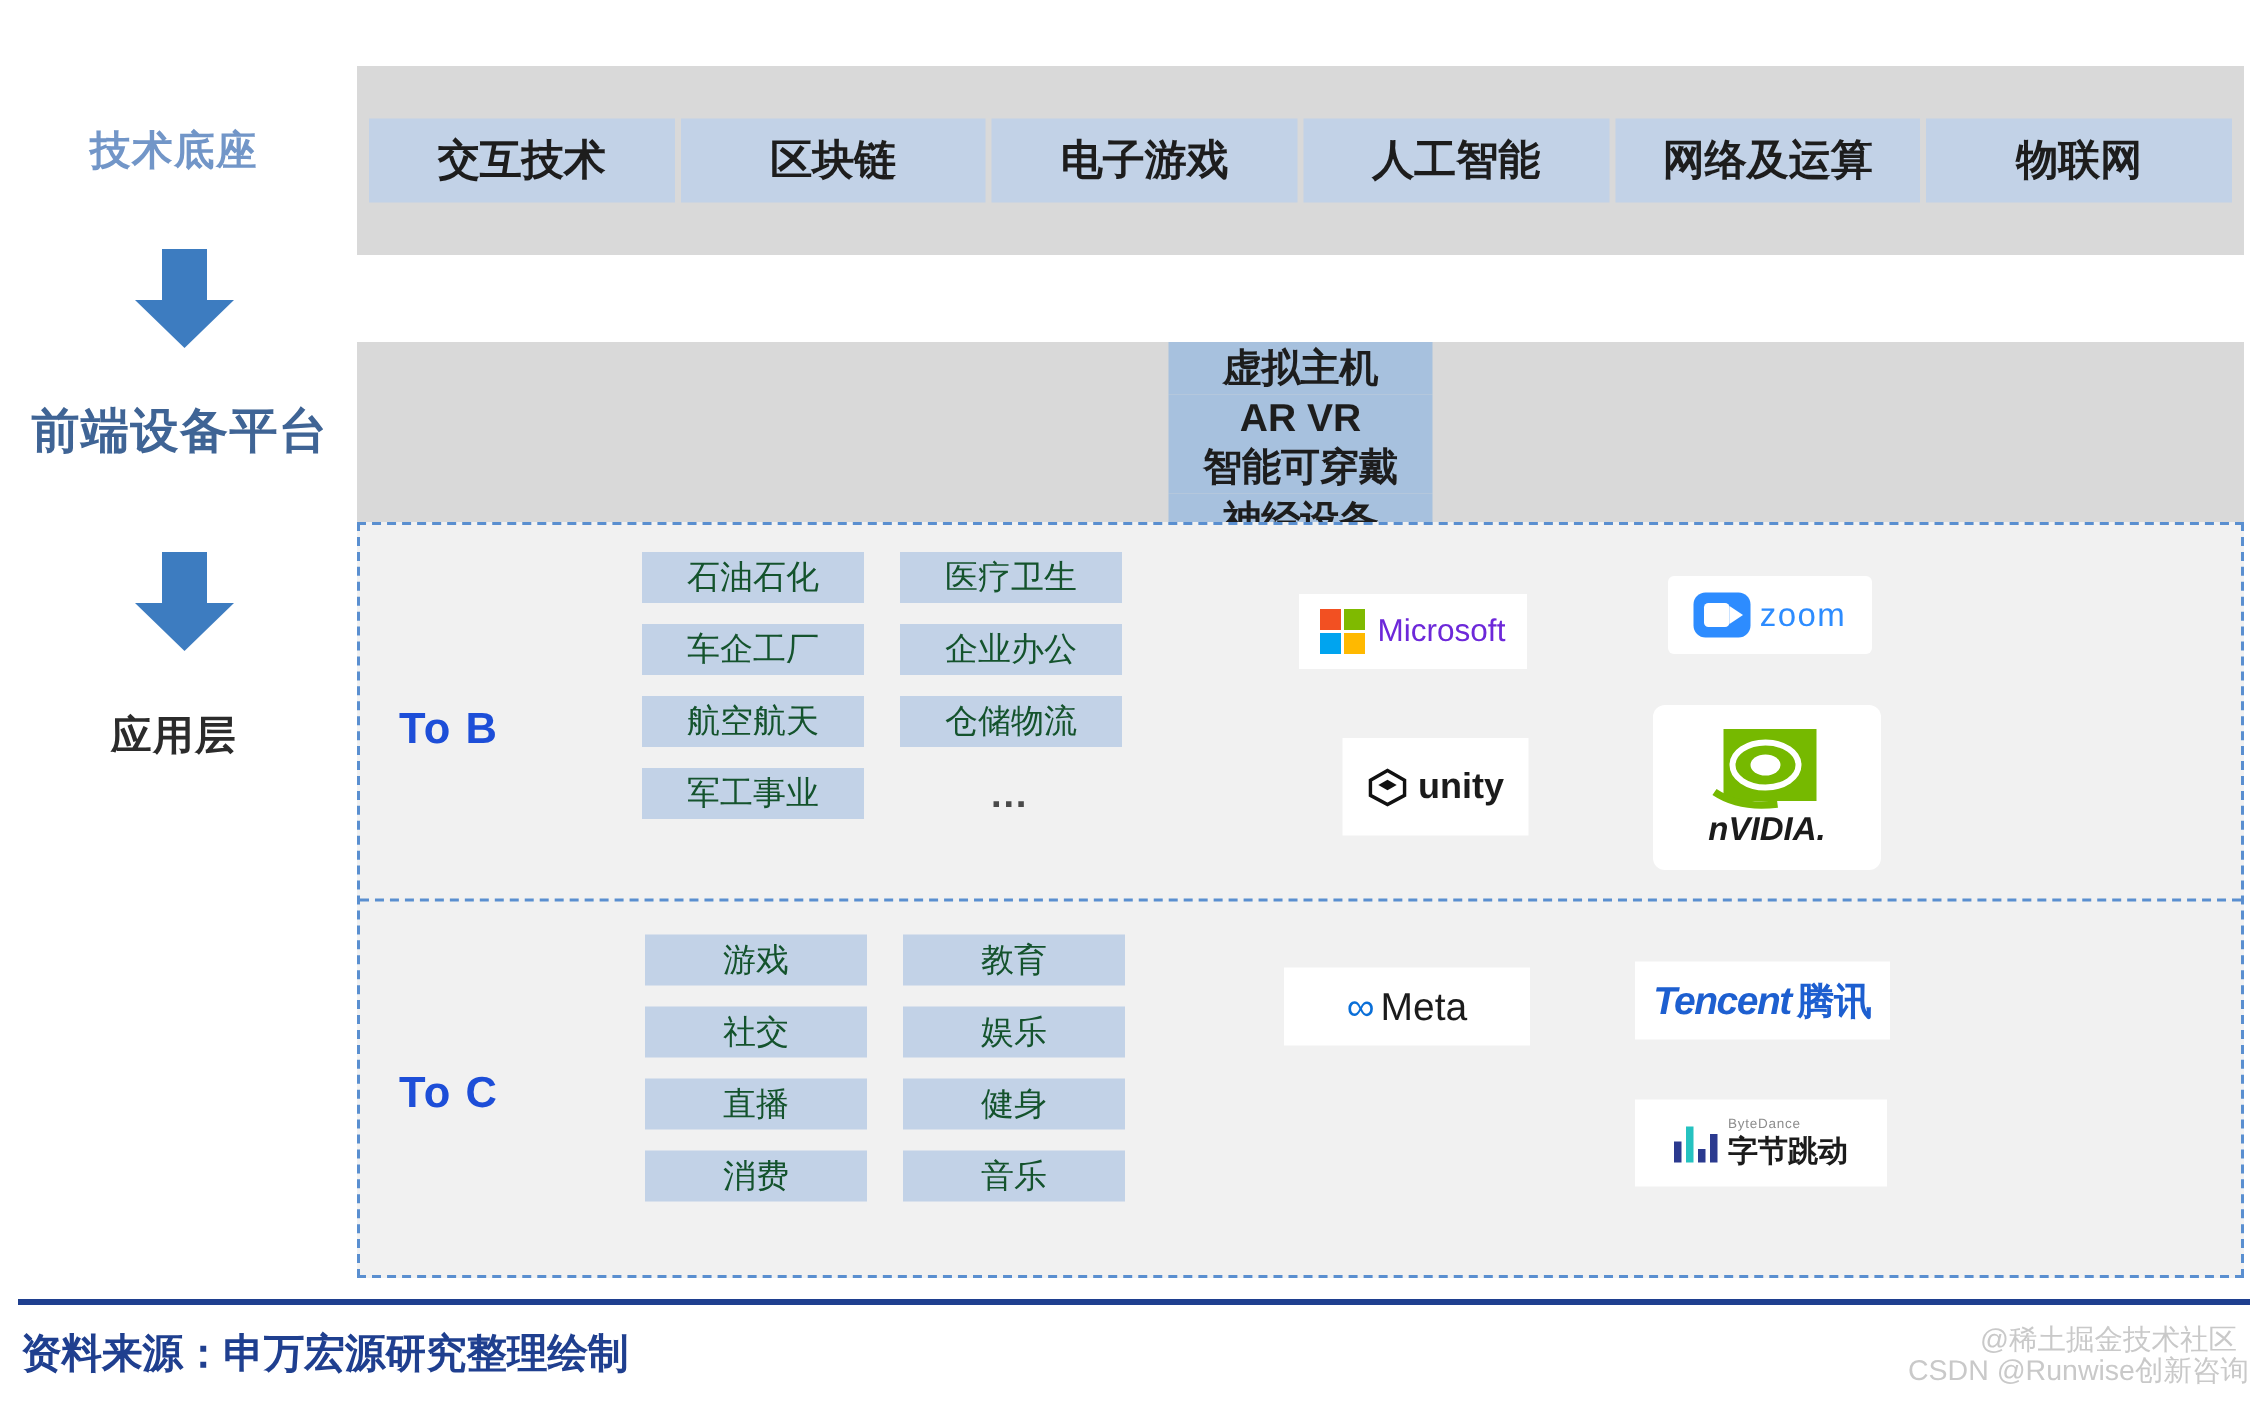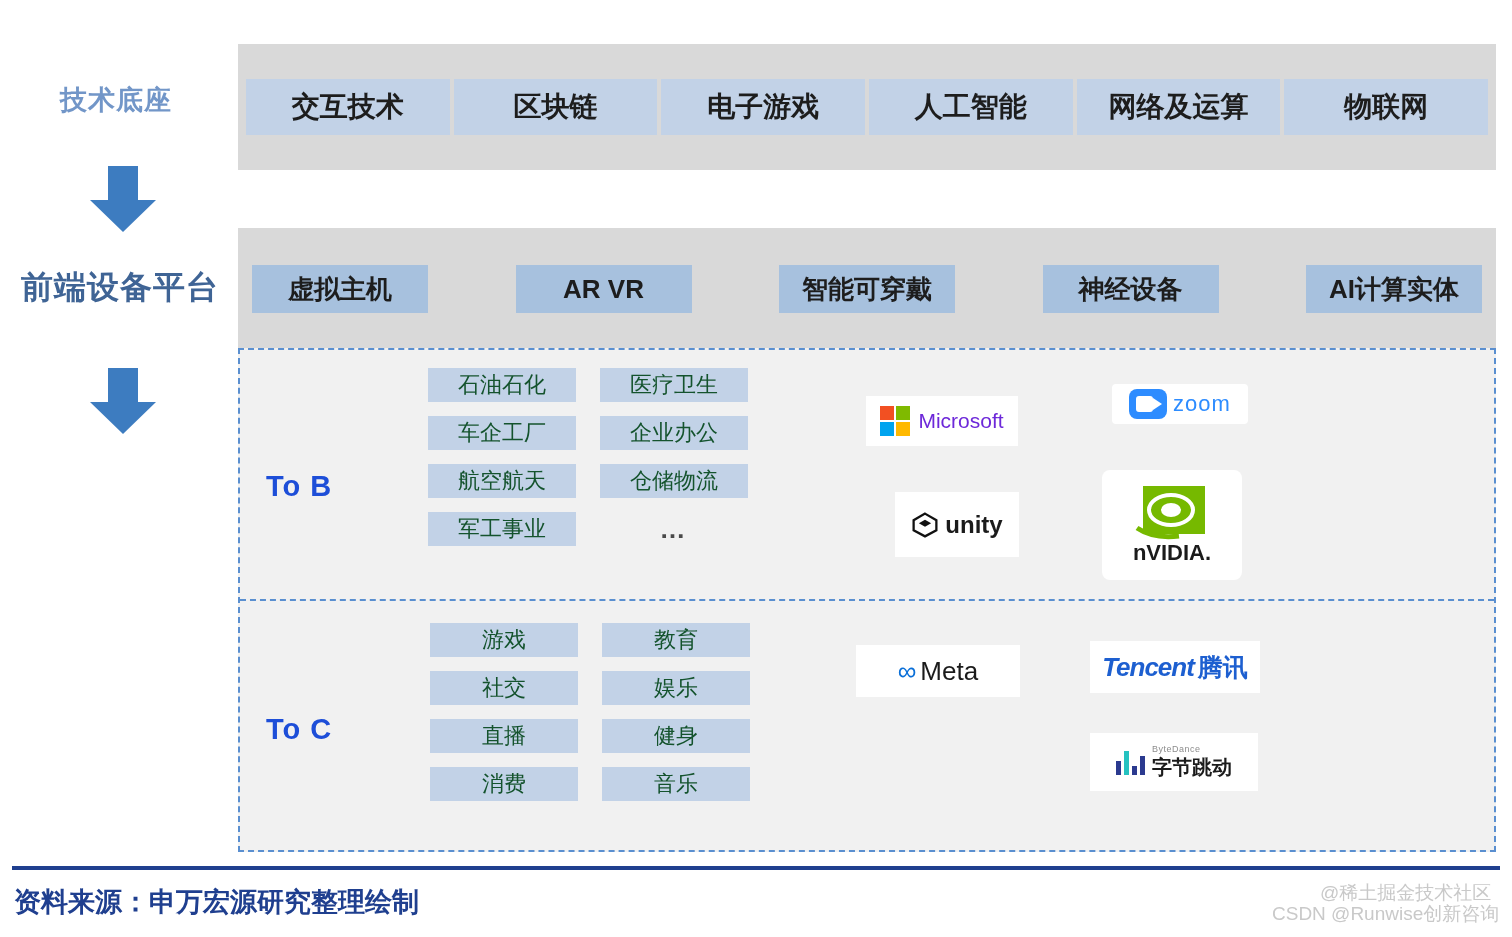--- a/index.html
+++ b/index.html
@@ -30,21 +30,21 @@
   #arrow-2 { left: 86px; top: 368px; }
 
   
   .band {
     position: absolute;
     background: #d9d9d9;
     display: flex;
     align-items: center;
   }
   #band-tech  { left: 238px; top: 44px;  width: 1258px; height: 126px; }
-  #band-front { left: 238px; top: 228px; width: 1258px; height: 122px; }
+  #band-front { left: 238px; top: 228px; width: 1258px; height: 122px; flex-direction: column; }
 
   .chip {
     background: #c2d2e7;
     color: #1d1d1d;
     font-weight: bold;
     display: flex;
     align-items: center;
     justify-content: center;
     white-space: nowrap;
   }
@@ -123,23 +123,23 @@
 
   .logo-tile {
     position: absolute;
     background: #ffffff;
     display: flex; align-items: center; justify-content: center;
     overflow: hidden;
   }
 
   
   #tile-microsoft { left: 16px;  top: 24px;  width: 152px; height: 50px; }
-  #tile-zoom      { left: 262px; top: 12px;  width: 136px; height: 40px; border-radius:4px; }
+  #tile-zoom      { left: 262px; top: 12px;  width: 136px; height: 52px; border-radius:4px; }
   #tile-unity     { left: 45px;  top: 120px; width: 124px; height: 65px; }
-  #tile-nvidia    { left: 252px; top: 98px;  width: 140px; height: 110px; border-radius:8px; }
+  #tile-nvidia    { left: 252px; top: 98px;  width: 152px; height: 110px; border-radius:8px;font-style:italic; }
 
   
   #tile-meta      { left: 16px;  top: 22px;  width: 164px; height: 52px; }
   #tile-tencent   { left: 250px; top: 18px;  width: 170px; height: 52px; }
   #tile-roblox    { left: 10px;  top: 112px; width: 176px; height: 52px; background:#e2231a; }
   #tile-bytedance { left: 250px; top: 110px; width: 168px; height: 58px; }
 
   .logo-text { font-weight: 400; color: #2b2b2b; white-space: nowrap; }
 
   
@@ -196,20 +196,21 @@
   #wm-1 { left: 1320px; top: 880px; }
   #wm-2 { left: 1272px; top: 901px; }
 </style>
 </head>
 <body>
 
 <div id="stage">
 
   <div class="side-label" id="label-tech">技术底座</div>
   <div class="side-label" id="label-front">前端设备平台</div>
+  <div class="side-label" id="label-app">应用层</div>
 
   <svg class="arrow" id="arrow-1" viewBox="0 0 74 68">
     <polygon points="22,0 52,0 52,34 70,34 37,66 4,34 22,34" fill="#3d7cc0"></polygon>
   </svg>
   <svg class="arrow" id="arrow-2" viewBox="0 0 74 68">
     <polygon points="22,0 52,0 52,34 70,34 37,66 4,34 22,34" fill="#3d7cc0"></polygon>
   </svg>
 
   <div class="band" id="band-tech">
     <div class="chip">交互技术</div>

